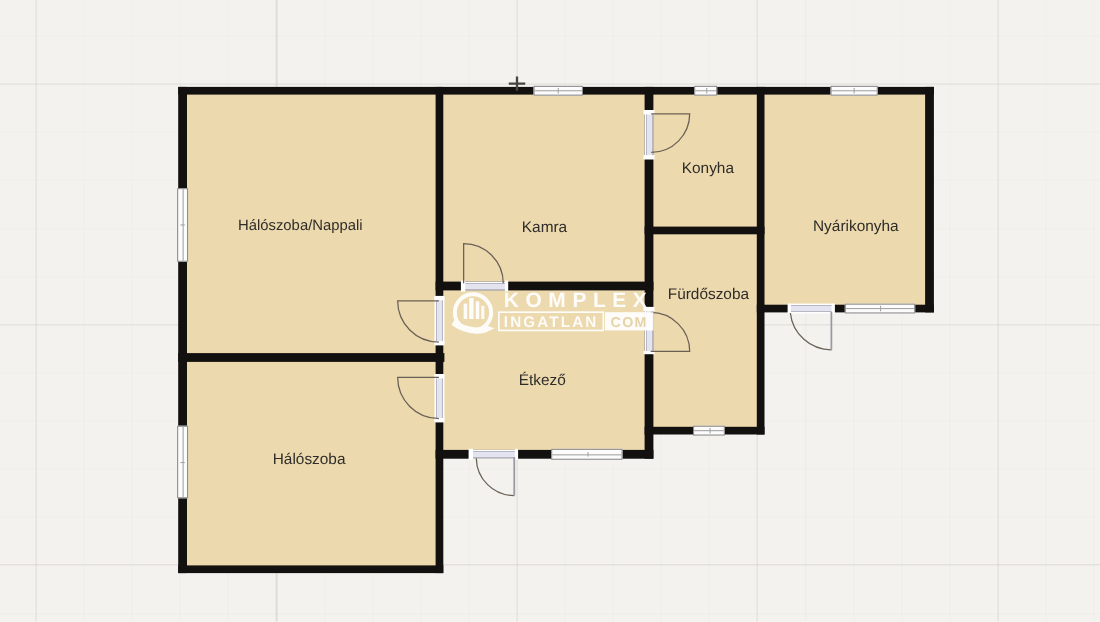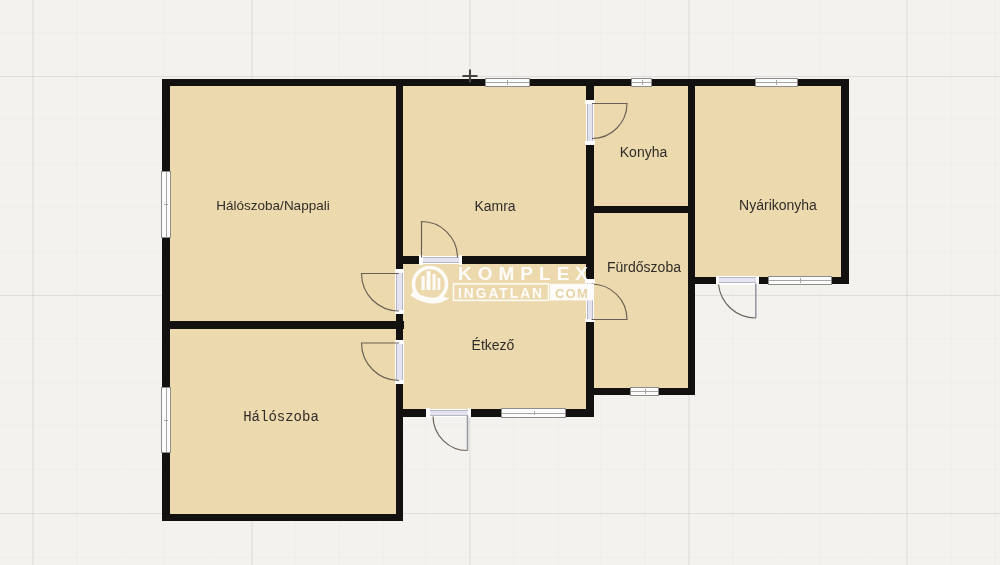--- a/index.html
+++ b/index.html
@@ -106,14 +106,14 @@
       <text x="572" y="297.5" text-anchor="middle" font-family="Liberation Sans" font-size="13" font-weight="bold" letter-spacing="1.2" fill="#e6d3a7">COM</text>
     </g>
   </svg>
 
   <div class="lbl" style="left:273px;top:204.5px;font-size:13.5px;">Hálószoba/Nappali</div>
   <div class="lbl" style="left:495px;top:205.5px;">Kamra</div>
   <div class="lbl" style="left:643.5px;top:152px;">Konyha</div>
   <div class="lbl" style="left:778px;top:204.5px;">Nyárikonyha</div>
   <div class="lbl" style="left:644px;top:267px;">Fürdőszoba</div>
   <div class="lbl" style="left:493px;top:344.5px;">Étkező</div>
-  <div class="lbl" style="left:281px;top:417px;font-family:Liberation Mono, monospace;">Hálószoba</div>
+  <div class="lbl" style="left:281px;top:417px;">Hálószoba</div>
 </div>
 
 </body></html>

